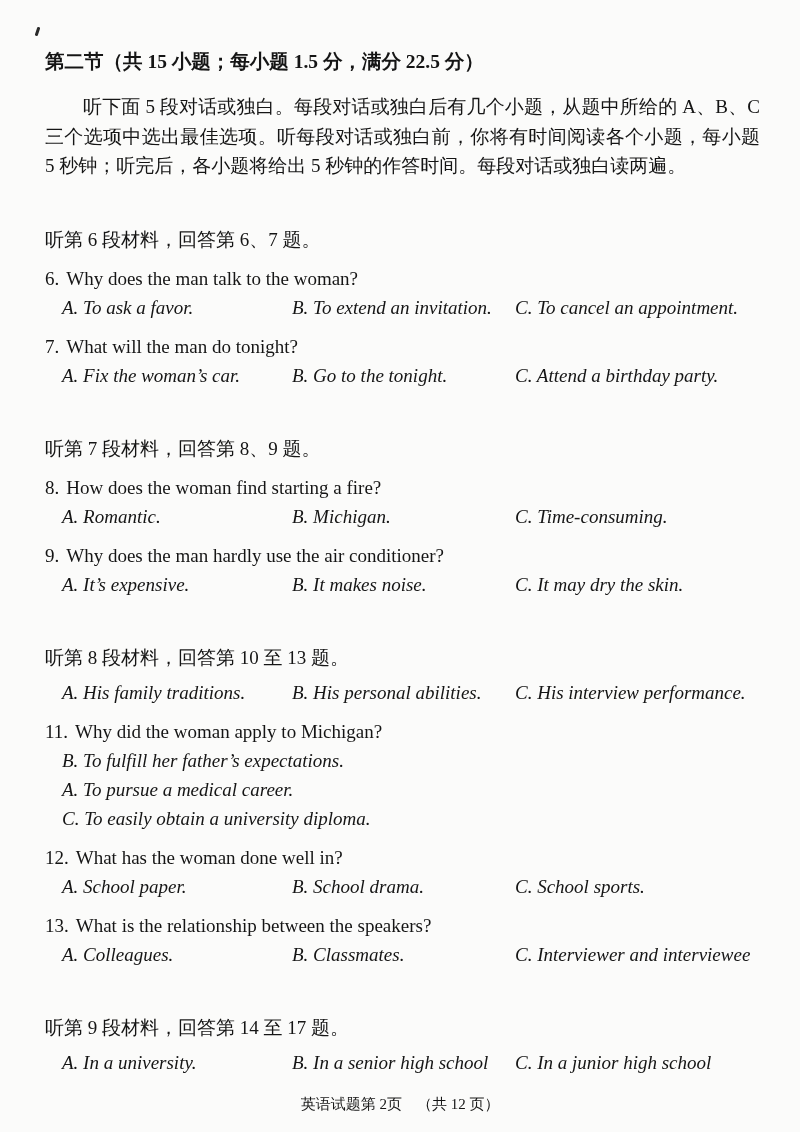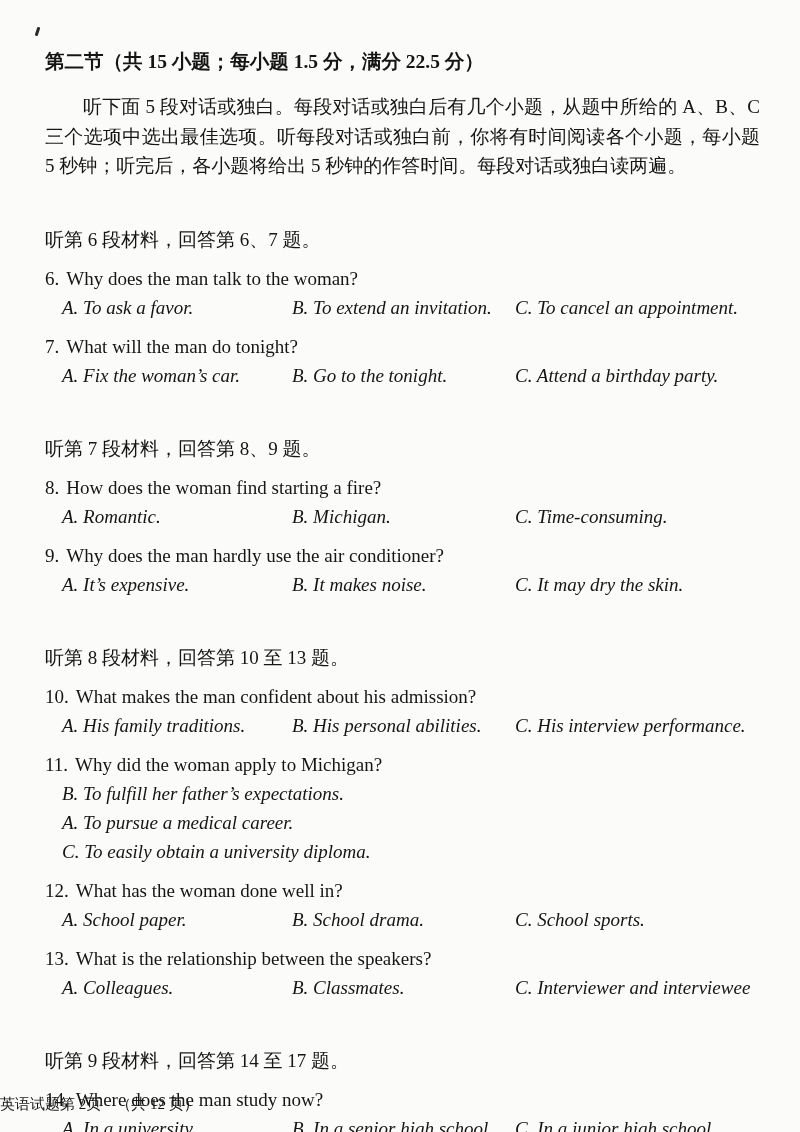--- a/index.html
+++ b/index.html
@@ -47,21 +47,21 @@
     padding-left:17px;
     line-height:29px;
     font-style:italic;
   }
   .opts.stacked{display:block;}
   .opts.stacked .opt{display:block;line-height:29px;}
   .footer{
     position:absolute;
     left:0;top:1094px;
     width:100%;
-    text-align:left;
+    text-align:center;
     font-size:15px;
     line-height:20px;
   }
 </style>
 </head>
 <body>
 
 <div class="page">
   <div class="speck"></div>
 
@@ -108,23 +108,20 @@
     <div class="opts">
       <span class="opt">A. It’s expensive.</span>
       <span class="opt">B. It makes noise.</span>
       <span class="opt">C. It may dry the skin.</span>
     </div>
   </section>
 
   <section class="material">
     <div class="mat-header">听第 8 段材料，回答第 10 至 13 题。</div>
 
-    <div class="question">
-      <span class="qnum">10.</span><span class="qtext">What makes the man confident about his admission?</span>
-    </div>
     <div class="opts">
       <span class="opt">A. His family traditions.</span>
       <span class="opt">B. His personal abilities.</span>
       <span class="opt">C. His interview performance.</span>
     </div>
 
     <div class="question">
       <span class="qnum">11.</span><span class="qtext">Why did the woman apply to Michigan?</span>
     </div>
     <div class="opts stacked">
@@ -148,23 +145,20 @@
     <div class="opts">
       <span class="opt">A. Colleagues.</span>
       <span class="opt">B. Classmates.</span>
       <span class="opt">C. Interviewer and interviewee</span>
     </div>
   </section>
 
   <section class="material">
     <div class="mat-header">听第 9 段材料，回答第 14 至 17 题。</div>
 
-    <div class="question">
-      <span class="qnum">14.</span><span class="qtext">Where does the man study now?</span>
-    </div>
     <div class="opts">
       <span class="opt">A. In a university.</span>
       <span class="opt">B. In a senior high school</span>
       <span class="opt">C. In a junior high school</span>
     </div>
   </section>
 
   <div class="footer">英语试题第 2页　（共 12 页）</div>
 </div>
 

